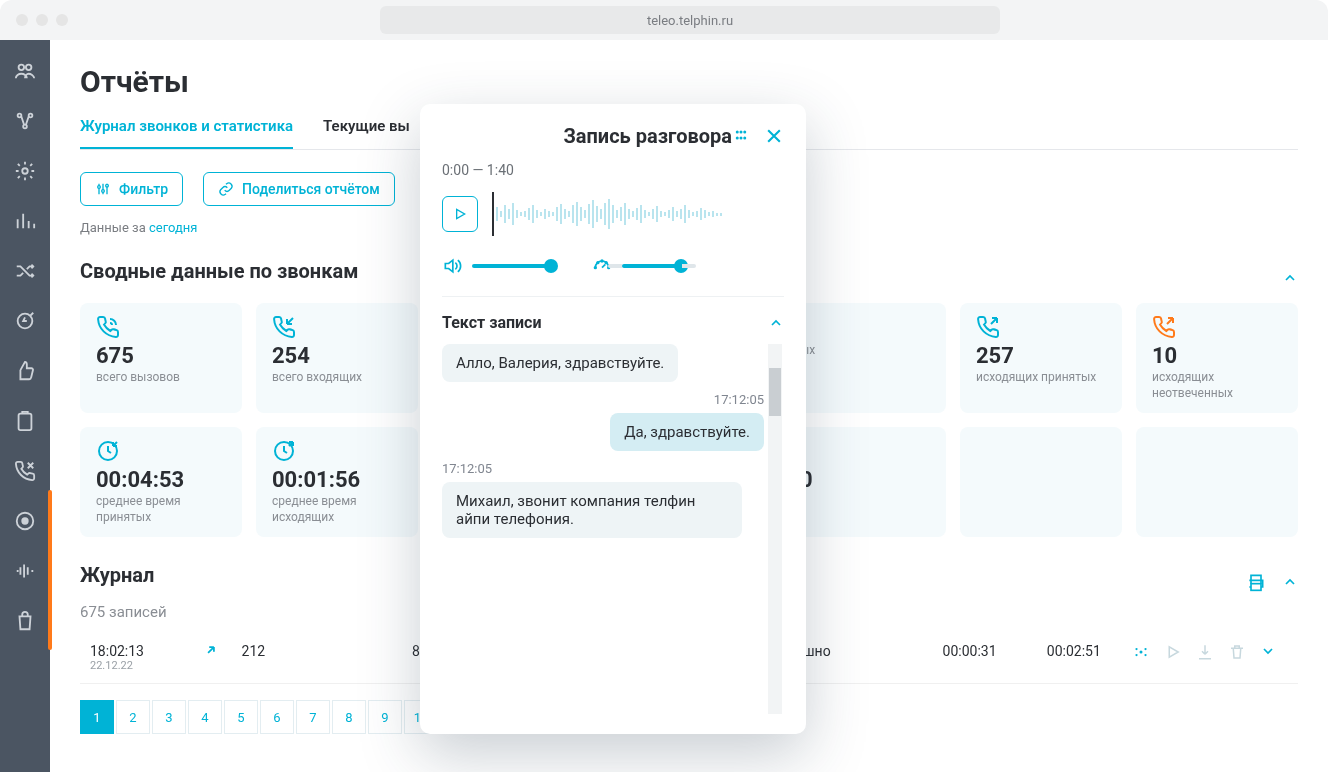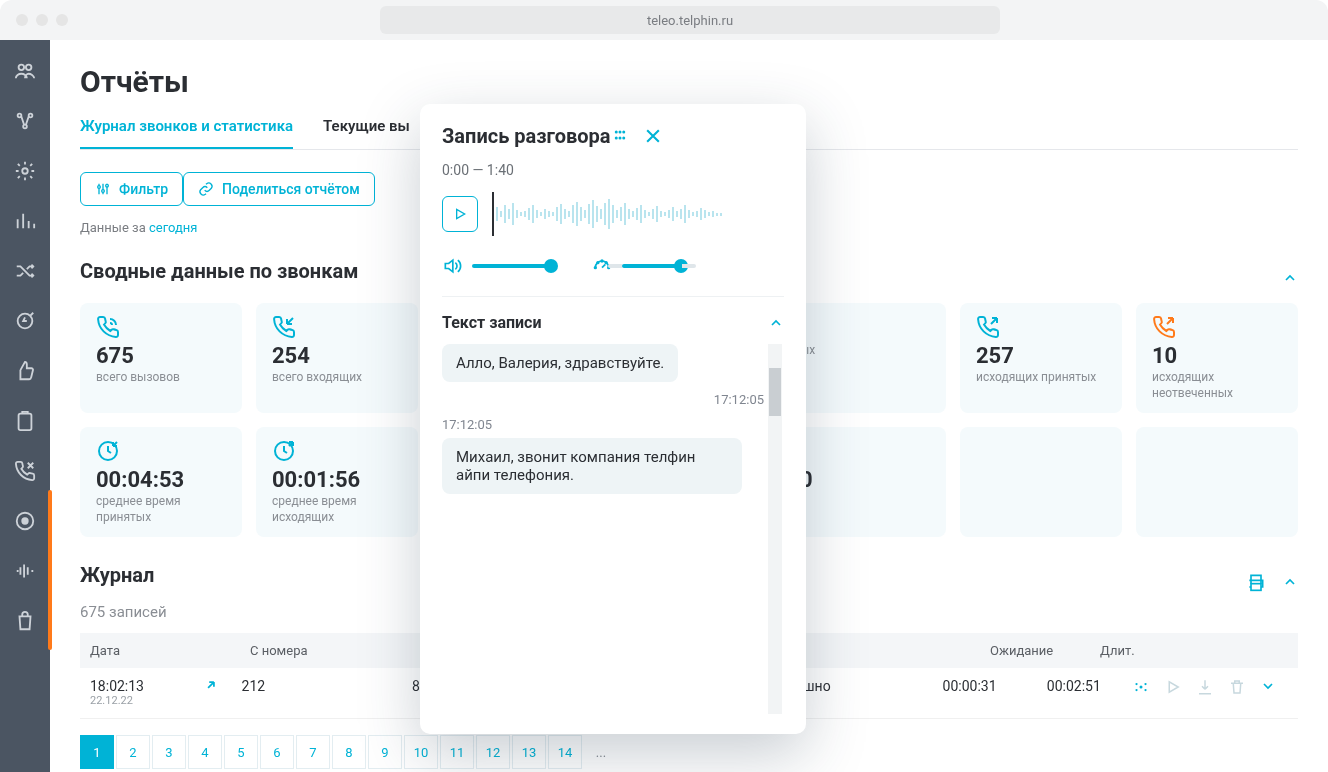--- a/index.html
+++ b/index.html
@@ -14,21 +14,21 @@
 .sidebar { width: 50px; background: #4b5562; display: flex; flex-direction: column; align-items: center; padding-top: 20px; gap: 28px; position: relative; }
 .sidebar-icon { width: 22px; height: 22px; color: #cdd2d8; display: flex; align-items: center; justify-content: center; cursor: pointer; }
 .sidebar-indicator { position: absolute; right: -2px; width: 4px; height: 160px; background: #ff7a1a; border-radius: 2px; top: 450px; }
 
 .main { flex: 1; padding: 24px 30px; overflow: hidden; position: relative; }
 .page-title { font-size: 30px; font-weight: 700; color: #2b2e33; margin-bottom: 18px; }
 .tabs { display: flex; gap: 30px; border-bottom: 1px solid #e5e7eb; margin-bottom: 22px; }
 .tab { padding-bottom: 12px; font-size: 15px; color: #2b2e33; cursor: pointer; font-weight: 600; }
 .tab.active { color: #00b3d6; border-bottom: 2px solid #00b3d6; }
 
-.toolbar { display: flex; gap: 0; margin-bottom: 14px; }
+.toolbar { display: flex; gap: 20px; margin-bottom: 14px; }
 .btn { display: inline-flex; align-items: center; gap: 8px; padding: 8px 14px; border: 1.5px solid #00b3d6; color: #00b3d6; border-radius: 6px; font-size: 14px; cursor: pointer; background: #fff; font-weight: 500; }
 .data-for { font-size: 13px; color: #7a7d82; margin-bottom: 24px; }
 .data-for .link { color: #00b3d6; }
 
 .section-title { font-size: 20px; font-weight: 700; color: #2b2e33; margin-bottom: 14px; }
 .stats-row { display: flex; gap: 14px; margin-bottom: 14px; }
 .stat-card { flex: 1; background: #f4fafc; border-radius: 8px; padding: 12px 16px; }
 .stat-icon { width: 24px; height: 24px; margin-bottom: 4px; }
 .stat-value { font-size: 22px; font-weight: 700; color: #2b2e33; }
 .stat-label { font-size: 12px; color: #8a8e94; line-height: 1.3; margin-top: 2px; }
@@ -54,21 +54,21 @@
 .via-sub { font-size: 12px; color: #9aa0a6; }
 .action-icon { color: #c7d8de; cursor: pointer; width: 18px; height: 18px; }
 
 .pagination { display: flex; gap: 2px; margin-top: 16px; }
 .page-btn { width: 34px; height: 34px; border: 1px solid #e3edf1; display: flex; align-items: center; justify-content: center; color: #00b3d6; font-size: 13px; cursor: pointer; }
 .page-btn.active { background: #00b3d6; color: #fff; border-color: #00b3d6; }
 .page-btn.dots { border: none; color: #8a8e94; }
 
 
 .modal { position: absolute; left: 420px; top: 104px; width: 386px; height: 630px; background: #fff; border-radius: 10px; box-shadow: 0 20px 60px rgba(40,60,80,0.25); padding: 20px 22px; display: flex; flex-direction: column; }
-.modal-header { display: flex; justify-content: flex-start; align-items: center; margin-bottom: 14px; }
+.modal-header { display: flex; justify-content: flex-end; align-items: center; margin-bottom: 14px; }
 .modal-header-icons { display: flex; gap: 14px; color: #00b3d6; }
 .modal-title { font-size: 20px; font-weight: 700; color: #2b2e33; }
 .time-range { font-size: 14px; color: #6b7076; margin-bottom: 16px; }
 .player-row { display: flex; align-items: center; gap: 14px; margin-bottom: 22px; }
 .play-btn { width: 36px; height: 36px; border: 1.5px solid #00b3d6; border-radius: 6px; display: flex; align-items: center; justify-content: center; color: #00b3d6; cursor: pointer; }
 .waveform { flex: 1; height: 40px; position: relative; display: flex; align-items: center; gap: 2px; }
 .wave-cursor { position: absolute; left: 0; top: -2px; bottom: -2px; width: 2px; background: #2b2e33; }
 .wave-bar { width: 2px; background: #b9e4ee; }
 .controls-row { display: flex; align-items: center; gap: 40px; margin-bottom: 20px;}
 .ctrl-group { display: flex; align-items: center; gap: 10px; }
@@ -353,31 +353,20 @@
           </div>
         <div class="chev-collapse">
             <svg width="16" height="16" viewBox="0 0 24 24" fill="none" stroke="currentColor" stroke-width="2.5">
               <path d="M6 15l6-6 6 6"></path>
             </svg>
           </div>
       </div>
     </div>
     <div class="journal-count">675 записей</div>
 
-    <div class="table-header">
-      <div class="col-date">Дата</div>
-      <div class="col-dir"></div>
-      <div class="col-from">С номера</div>
-      <div class="col-to">На н</div>
-      <div class="col-via"></div>
-      <div class="col-status"></div>
-      <div class="col-wait">Ожидание</div>
-      <div class="col-dur">Длит.</div>
-      <div class="col-actions"></div>
-    </div>
 
     <div class="table-row">
       <div class="col-date" style="padding-left:10px">
         <div>18:02:13</div>
         <div class="row-date-sub">22.12.22</div>
       </div>
       <div class="col-dir">
           <svg width="14" height="14" viewBox="0 0 24 24" fill="none" stroke="#00b3d6" stroke-width="3">
             <path d="M7 17L17 7M17 7H9M17 7v8"></path>
           </svg>
@@ -578,19 +567,20 @@
 
   <div class="transcript-body">
     <div class="scrollbar-fake"></div>
     <div class="scrollbar-thumb"></div>
 
     <div class="msg-left">
       <div class="msg-bubble">Алло, Валерия, здравствуйте.</div>
     </div>
     <div class="msg-right">
       <div class="msg-time">17:12:05</div>
+      <div class="msg-bubble">Да, здравствуйте.</div>
     </div>
     <div class="msg-left">
       <div class="msg-time">17:12:05</div>
       <div class="msg-bubble">Михаил, звонит компания телфин айпи телефония.</div>
     </div>
   </div>
 </div>
 
 </body></html>

